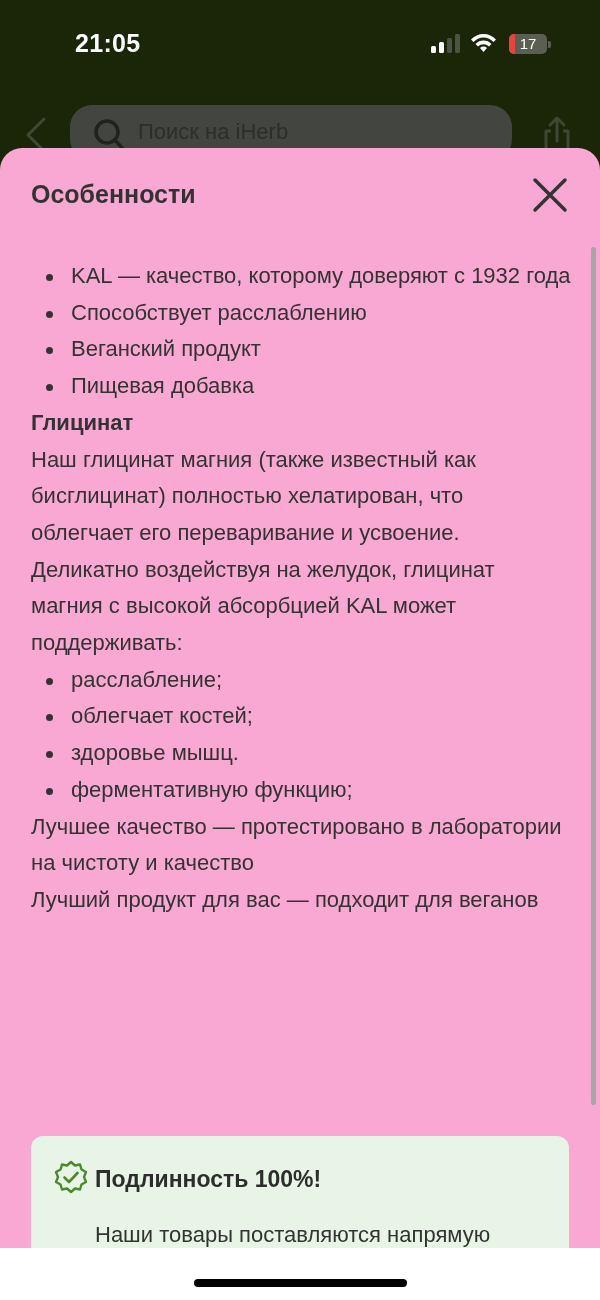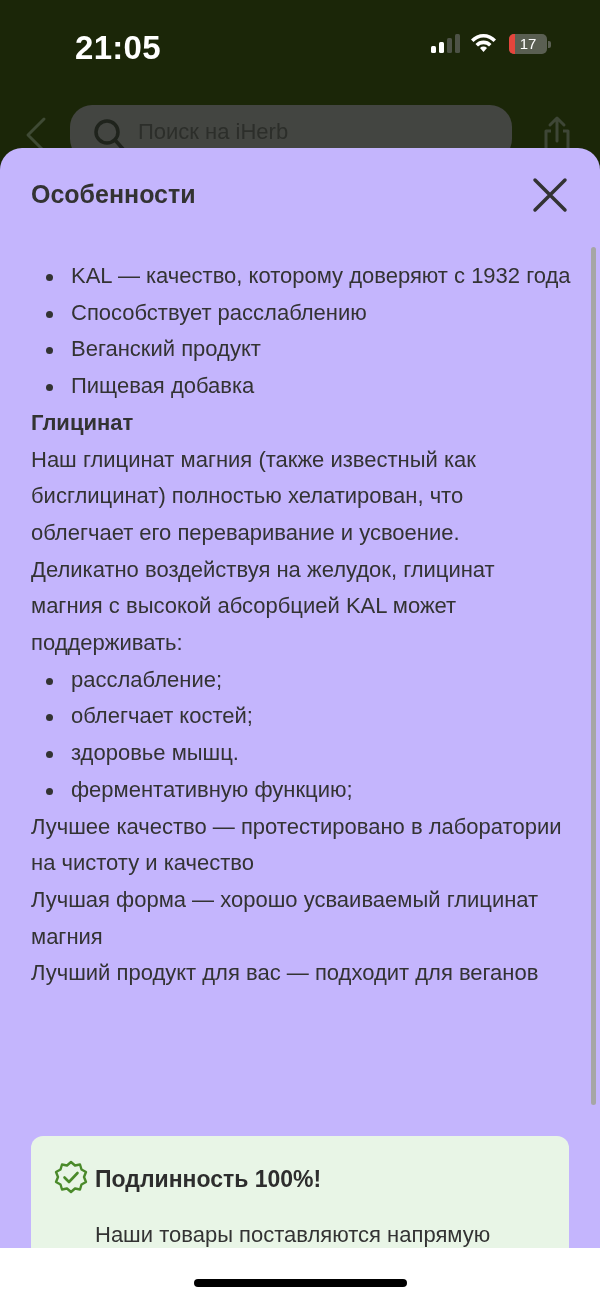--- a/index.html
+++ b/index.html
@@ -7,21 +7,21 @@
       width: 600px; height: 1300px; overflow: hidden;
       background: #1a2608;
       font-family: "Liberation Sans", "DejaVu Sans", sans-serif;
     }
     .screen { position: relative; width: 600px; height: 1300px; background: #1b2608; }
 
     
     .status-bar { position: absolute; left: 0; top: 0; width: 600px; height: 90px; }
     .status-time {
       position: absolute; left: 75px; top: 29px;
-      color: #ffffff; font-size: 33px; font-weight: bold; letter-spacing: 0.3px; text-align: center;
+      color: #ffffff; font-size: 25px; font-weight: bold; letter-spacing: 0.3px; text-align: center;
     }
     .signal { position: absolute; left: 431px; top: 35px; width: 30px; height: 18px; }
     .signal span { position: absolute; bottom: 0; width: 5px; border-radius: 1.5px; }
     .wifi { position: absolute; left: 470px; top: 33px; width: 27px; height: 20px; }
     .battery {
       position: absolute; left: 509px; top: 34px; width: 38px; height: 20px;
       border-radius: 5px; background: #5a5f52; overflow: hidden;
     }
     .battery-level { position: absolute; left: 0; top: 0; width: 6px; height: 20px; background: #e5453c; }
     .battery-text {
@@ -40,21 +40,21 @@
     .search-icon { position: absolute; left: 22px; top: 12px; width: 34px; height: 36px; }
     .search-placeholder {
       position: absolute; left: 68px; top: 14px;
       color: #2c2e2a; font-size: 22px;
     }
     .share-btn { position: absolute; left: 540px; top: 20px; width: 34px; height: 40px; }
 
     
     .sheet {
       position: absolute; left: 0; top: 148px; width: 600px; height: 1152px;
-      background: #c4b5fd; border-radius: 22px 22px 0 0; overflow: hidden;
+      background: #f9a8d4; border-radius: 22px 22px 0 0; overflow: hidden;
     }
     .sheet-title {
       position: absolute; left: 31px; top: 32px;
       font-size: 25px; font-weight: bold; color: #333333;
     }
     .close-btn { position: absolute; left: 528px; top: 28px; width: 44px; height: 40px; cursor: pointer; }
 
     .content {
       position: absolute; left: 31px; top: 110px; width: 540px;
       color: #333333; font-size: 22px; line-height: 36.7px;
@@ -152,21 +152,20 @@
       </ul>
       <div class="section-heading">Глицинат</div>
       <p>Наш глицинат магния (также известный как бисглицинат) полностью хелатирован, что облегчает его переваривание и усвоение. Деликатно воздействуя на желудок, глицинат магния с высокой абсорбцией KAL может поддерживать:</p>
       <ul>
         <li>расслабление;</li>
         <li>облегчает костей;</li>
         <li>здоровье мышц.</li>
         <li>ферментативную функцию;</li>
       </ul>
       <p>Лучшее качество — протестировано в лаборатории на чистоту и качество</p>
-      <p>Лучшая форма — хорошо усваиваемый глицинат магния</p>
       <p>Лучший продукт для вас — подходит для веганов</p>
     </div>
 
     <div class="auth-card">
       <svg class="auth-icon" viewBox="0 0 36 36">
         <path d="M18 2 L22 5.5 L27 4.5 L28.5 9.5 L33 12 L31 17 L33 22 L28.5 24.5 L27 29.5 L22 28.5 L18 32 L14 28.5 L9 29.5 L7.5 24.5 L3 22 L5 17 L3 12 L7.5 9.5 L9 4.5 L14 5.5 Z" stroke="#4a8a2a" stroke-width="2.4" fill="none" stroke-linejoin="round"></path>
         <path d="M11.5 17.5 L16 22 L24.5 13" stroke="#4a8a2a" stroke-width="2.6" fill="none" stroke-linecap="round" stroke-linejoin="round"></path>
       </svg>
       <div class="auth-title">Подлинность 100%!</div>
       <div class="auth-text">Наши товары поставляются напрямую</div>

